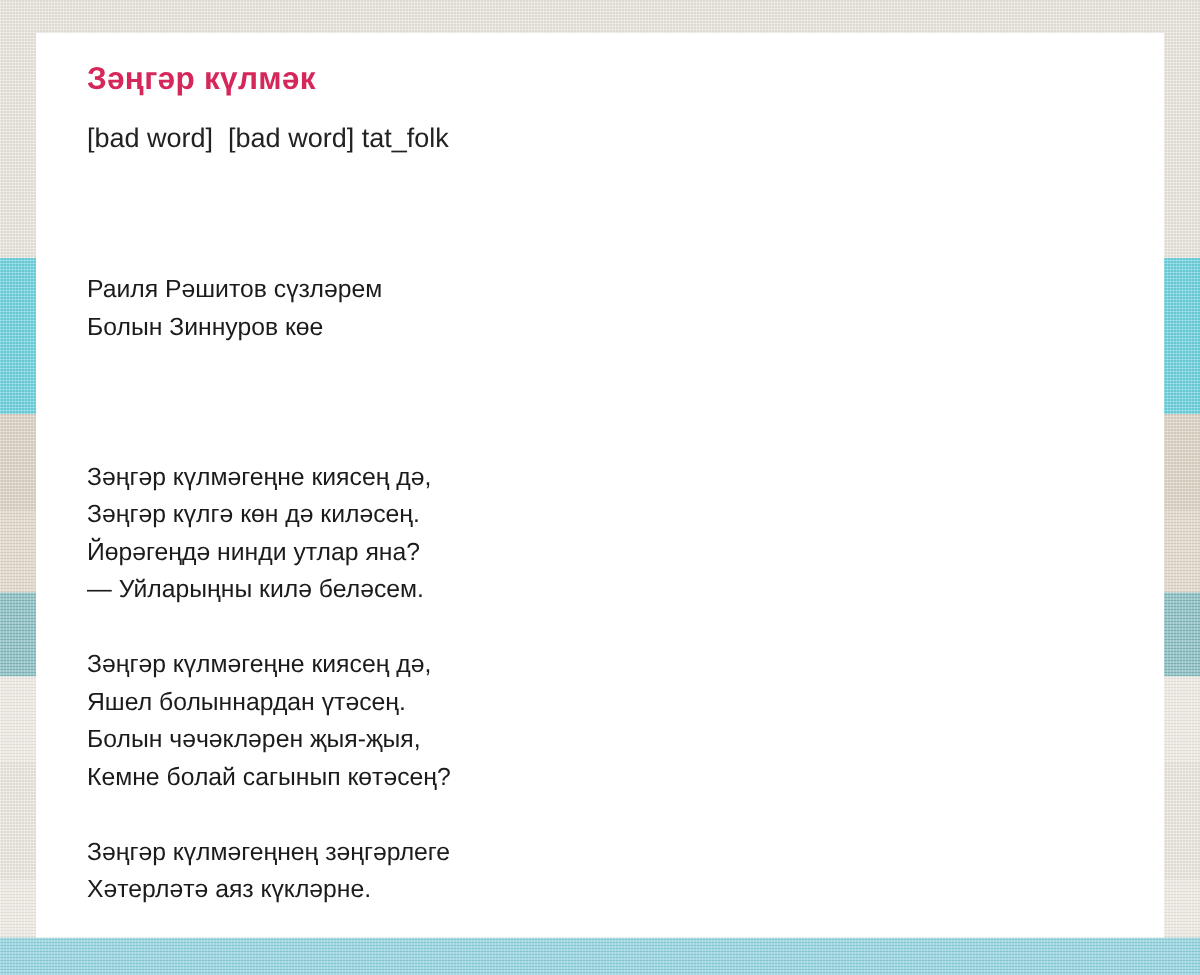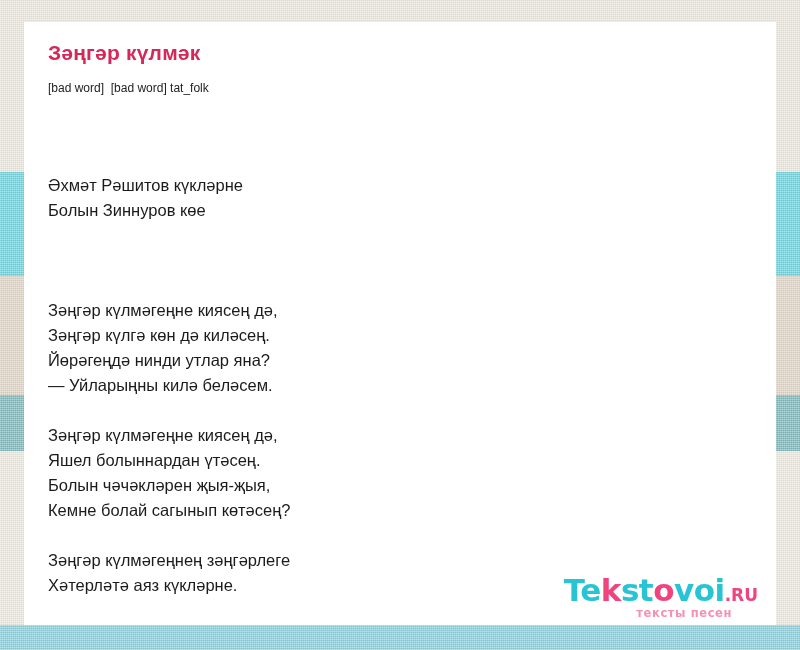--- a/index.html
+++ b/index.html
@@ -47,21 +47,21 @@
     top: 22px;
     width: 752px;
     height: 603px;
     background: #ffffff;
     box-sizing: border-box;
     overflow: hidden;
   }
 
   .sheet-inner {
     position: relative;
-    padding: 18px 26px 0 24px;
+    padding: 18px 26px 0 34px;
     height: 100%;
     box-sizing: border-box;
   }
 
   
   .song-title {
     margin: 0;
     font-size: 21px;
     font-weight: bold;
     color: #d6275a;
@@ -78,21 +78,21 @@
     display: block;
   }
   .byline-link {
     color: #4fb3bf;
     text-decoration: none;
   }
 
   
   .tags-row {
     margin-top: 16px;
-    font-size: 12px;
+    font-size: 18px;
     color: #222;
     line-height: 1.3;
     white-space: pre;
   }
 
   
   .lyrics {
     margin-top: 26px;
     font-size: 16.5px;
     line-height: 25px;
@@ -156,23 +156,19 @@
 
 <div id="sheet">
   <div class="sheet-inner">
 
     <h1 class="song-title">Зәңгәр күлмәк</h1>
 
 
     <div class="tags-row">[bad word]  [bad word] tat_folk</div>
 
     <div class="lyrics">
-      <div class="stanza" id="credits-block"><span class="lyric-line">Әхмәт Рәшитов күкләрне</span><span class="lyric-line">Болын Зиннуров көе</span></div>
+      <div class="stanza" id="credits-block"><span class="lyric-line">Раиля Рәшитов сүзләрем</span><span class="lyric-line">Болын Зиннуров көе</span></div>
       <div id="stanzas"><div class="stanza"><span class="lyric-line">Зәңгәр күлмәгеңне киясең дә,</span><span class="lyric-line">Зәңгәр күлгә көн дә киләсең.</span><span class="lyric-line">Йөрәгеңдә нинди утлар яна?</span><span class="lyric-line">— Уйларыңны килә беләсем.</span></div><div class="stanza"><span class="lyric-line">Зәңгәр күлмәгеңне киясең дә,</span><span class="lyric-line">Яшел болыннардан үтәсең.</span><span class="lyric-line">Болын чәчәкләрен җыя-җыя,</span><span class="lyric-line">Кемне болай сагынып көтәсең?</span></div><div class="stanza"><span class="lyric-line">Зәңгәр күлмәгеңнең зәңгәрлеге</span><span class="lyric-line">Хәтерләтә аяз күкләрне.</span></div></div>
     </div>
 
   </div>
 
-  <div id="watermark">
-    <div class="wm-main"><span>Te</span><span class="wm-k">k</span><span>st</span><span class="wm-o2">o</span><span>voi</span><span class="wm-ru">.RU</span></div>
-    <div class="wm-sub">тексты песен</div>
-  </div>
 </div>
 
 </body></html>

